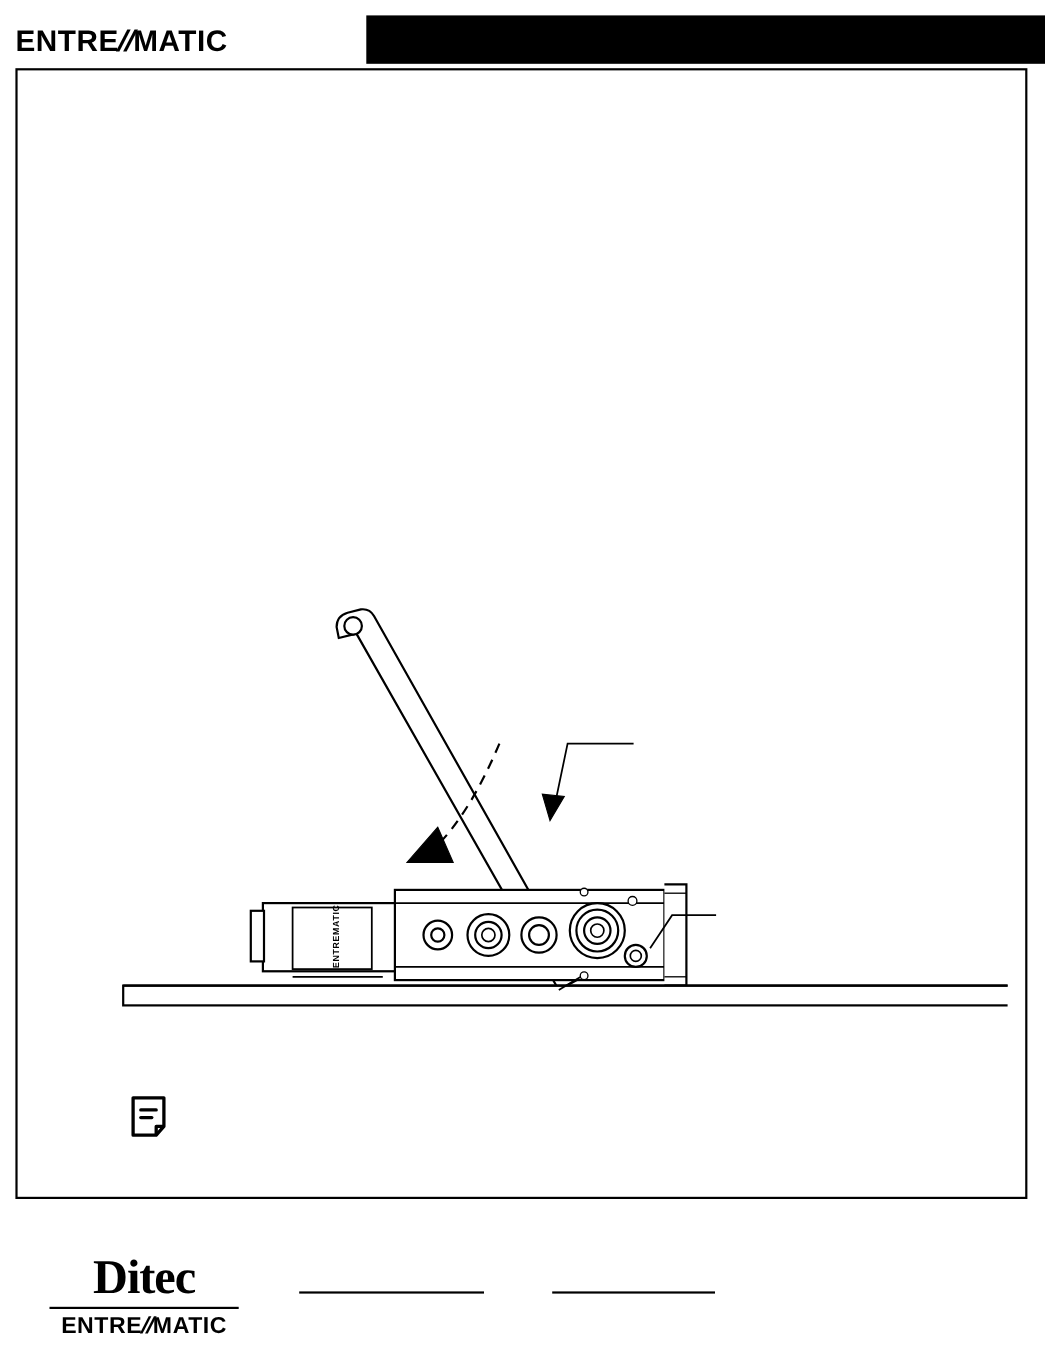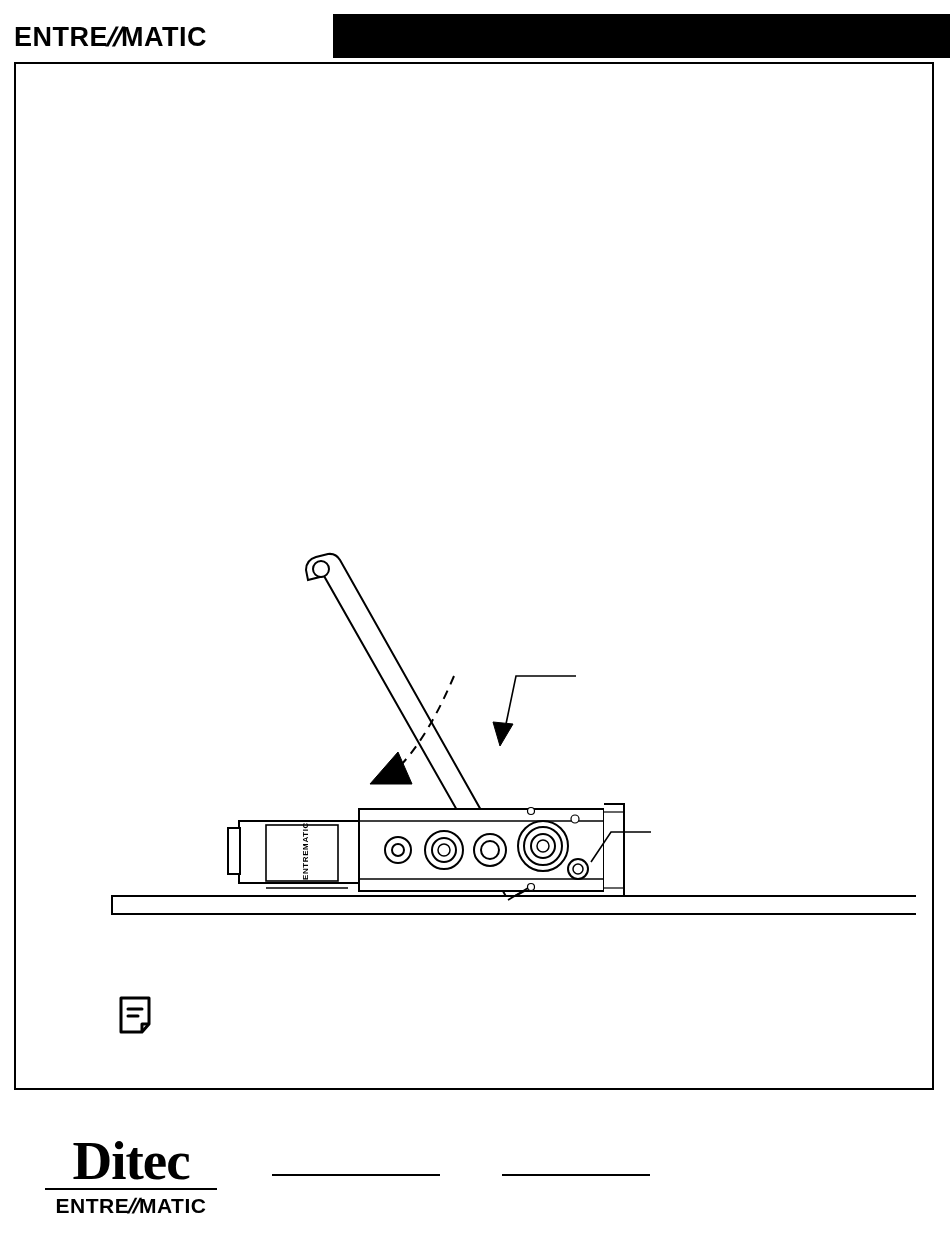--- a/index.html
+++ b/index.html
@@ -132,21 +132,21 @@
   }
   .footer-logo {
     position: absolute;
     left: 36px;
     top: 38px;
     width: 190px;
     text-align: center;
   }
   .footer-logo-main {
     font-family: "Liberation Serif", serif;
-    font-size: 55px;
+    font-size: 44px;
     font-weight: bold;
     letter-spacing: -1px;
     line-height: 46px;
   }
   .footer-logo-rule {
     width: 172px;
     height: 2px;
     background: #000000;
     margin: 4px auto 4px auto;
   }

